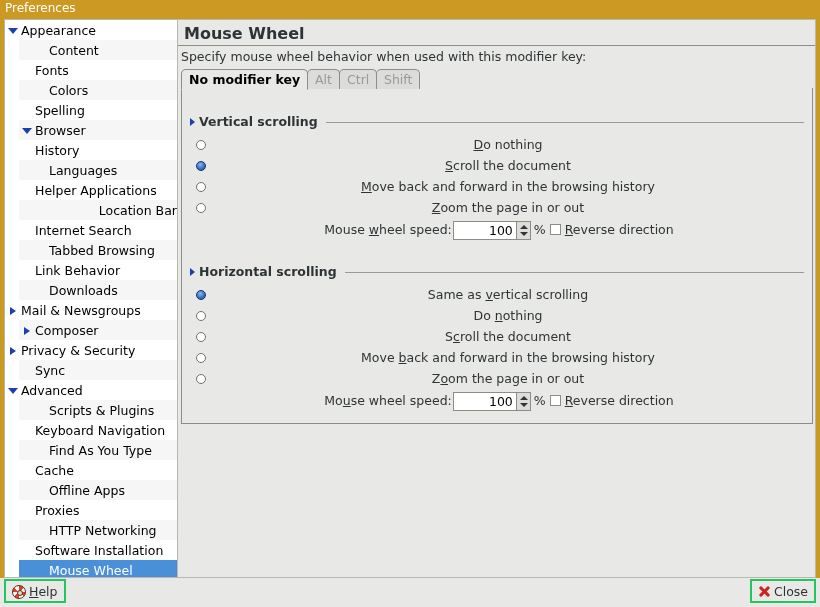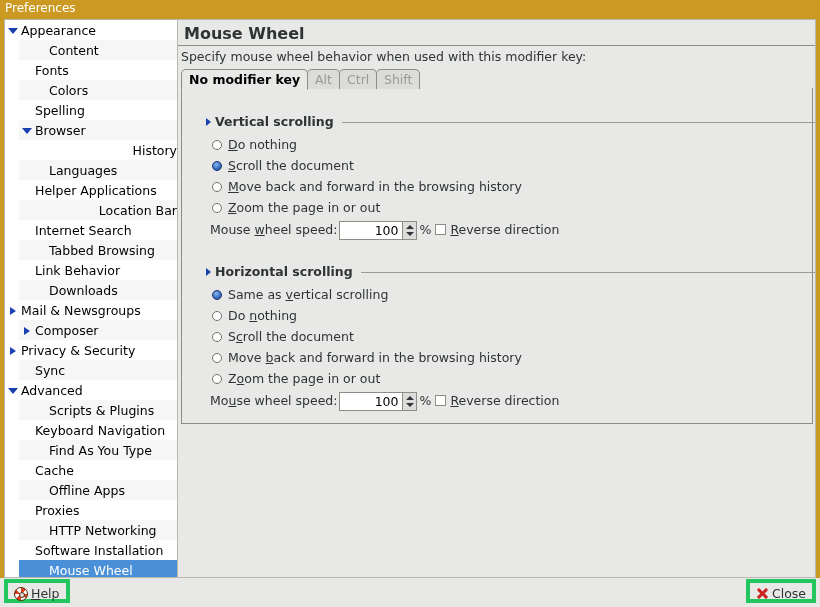--- a/index.html
+++ b/index.html
@@ -165,22 +165,23 @@
     left: 3px; top: 68px;
     width: 632px; height: 336px;
     background: #e8e8e6;
     border: 1px solid #8d8d88;
     border-top: none;
     box-sizing: border-box;
   }
   
   .group {
     position: absolute;
-    left: 24px;
+    left: 8px;
     width: 614px;
+    text-align: center;
   }
   .group-header {
     position: relative;
     height: 16px;
     white-space: nowrap;
   }
   .group-header .gtri {
     position: absolute;
     left: 0; top: 4px;
     width: 0; height: 0;
@@ -298,21 +299,21 @@
     left: 0; top: 578px;
     width: 820px; height: 29px;
     background: #e8e8e6;
     box-sizing: border-box;
   }
   .btn {
     position: absolute;
     height: 24px;
     line-height: 22px;
     background: #e8e8e6;
-    border: 4px solid #22c55e;
+    border: 2px solid #22c55e;
     box-sizing: border-box;
     font-size: 12.5px;
     color: #2e3436;
     white-space: nowrap;
     padding: 0 6px;
   }
   .btn.help { left: 4px; top: 1px; }
   .btn.close { right: 4px; top: 1px; }
   .ico {
     display: inline-block;
@@ -365,21 +366,21 @@
     <span>Preferences</span>
   </div>
 
   <div class="sidebar" id="sidebar">
       <div class="tree-row"><span class="tw"><span class="tri-down"></span></span><span class="label">Appearance</span></div>
       <div class="tree-row alt" style="padding-left: 16px;"><span class="tw"></span><span class="label">Content</span></div>
       <div class="tree-row" style="padding-left: 16px;"><span class="tw"></span><span class="label">Fonts</span></div>
       <div class="tree-row alt" style="padding-left: 16px;"><span class="tw"></span><span class="label">Colors</span></div>
       <div class="tree-row" style="padding-left: 16px;"><span class="tw"></span><span class="label">Spelling</span></div>
       <div class="tree-row alt"><span class="tw"><span class="tri-down"></span></span><span class="label">Browser</span></div>
-      <div class="tree-row" style="padding-left: 16px; text-align: right;"><span class="tw"></span><span class="label">History</span></div>
+      <div class="tree-row" style="padding-left: 16px;"><span class="tw"></span><span class="label">History</span></div>
       <div class="tree-row alt" style="padding-left: 16px;"><span class="tw"></span><span class="label">Languages</span></div>
       <div class="tree-row" style="padding-left: 16px;"><span class="tw"></span><span class="label">Helper Applications</span></div>
       <div class="tree-row alt" style="padding-left: 16px; text-align: right;"><span class="tw"></span><span class="label">Location Bar</span></div>
       <div class="tree-row" style="padding-left: 16px;"><span class="tw"></span><span class="label">Internet Search</span></div>
       <div class="tree-row alt" style="padding-left: 16px;"><span class="tw"></span><span class="label">Tabbed Browsing</span></div>
       <div class="tree-row" style="padding-left: 16px;"><span class="tw"></span><span class="label">Link Behavior</span></div>
       <div class="tree-row alt" style="padding-left: 16px;"><span class="tw"></span><span class="label">Downloads</span></div>
       <div class="tree-row"><span class="tw"><span class="tri-right"></span></span><span class="label">Mail &amp; Newsgroups</span></div>
       <div class="tree-row alt"><span class="tw"><span class="tri-right"></span></span><span class="label">Composer</span></div>
       <div class="tree-row"><span class="tw"><span class="tri-right"></span></span><span class="label">Privacy &amp; Security</span></div>

